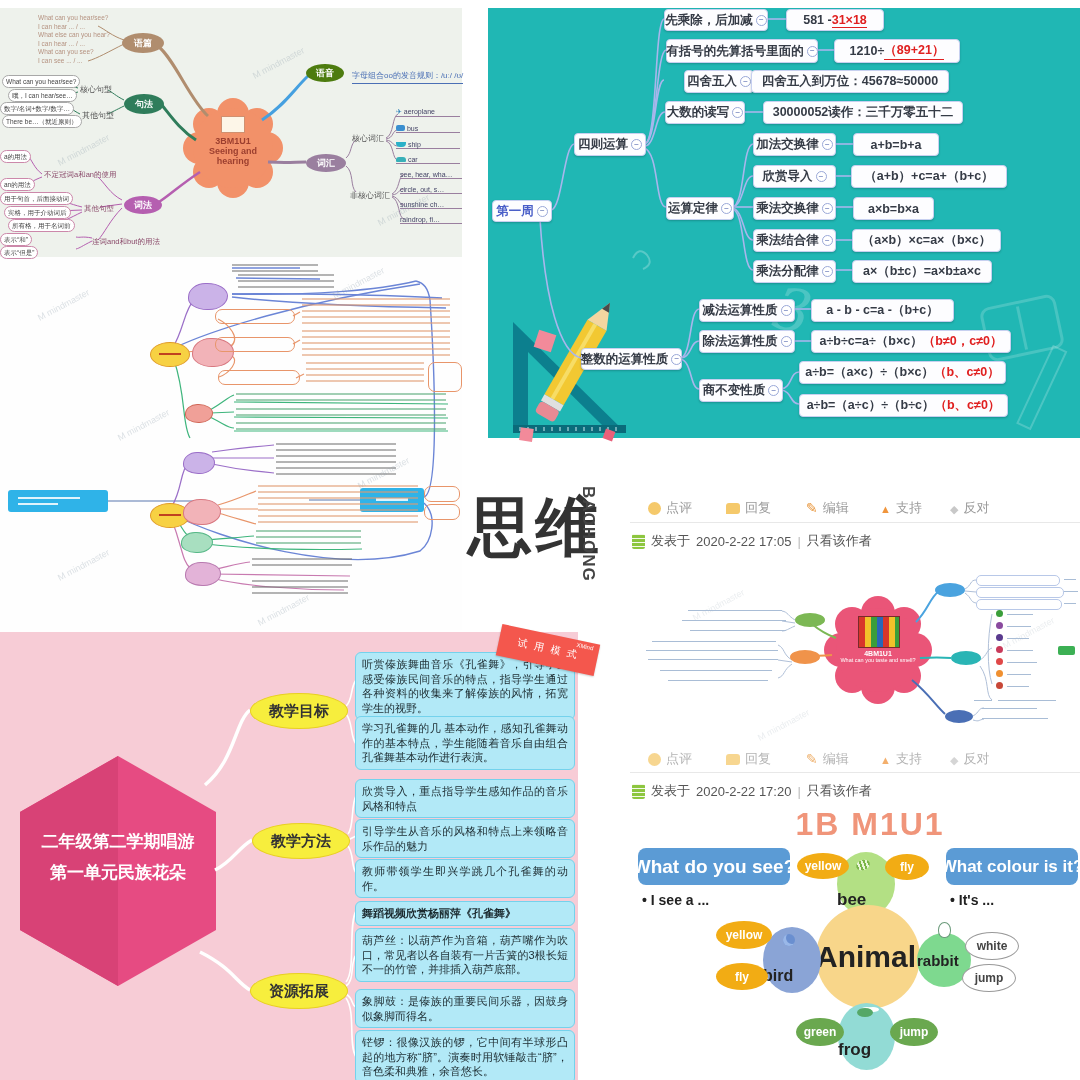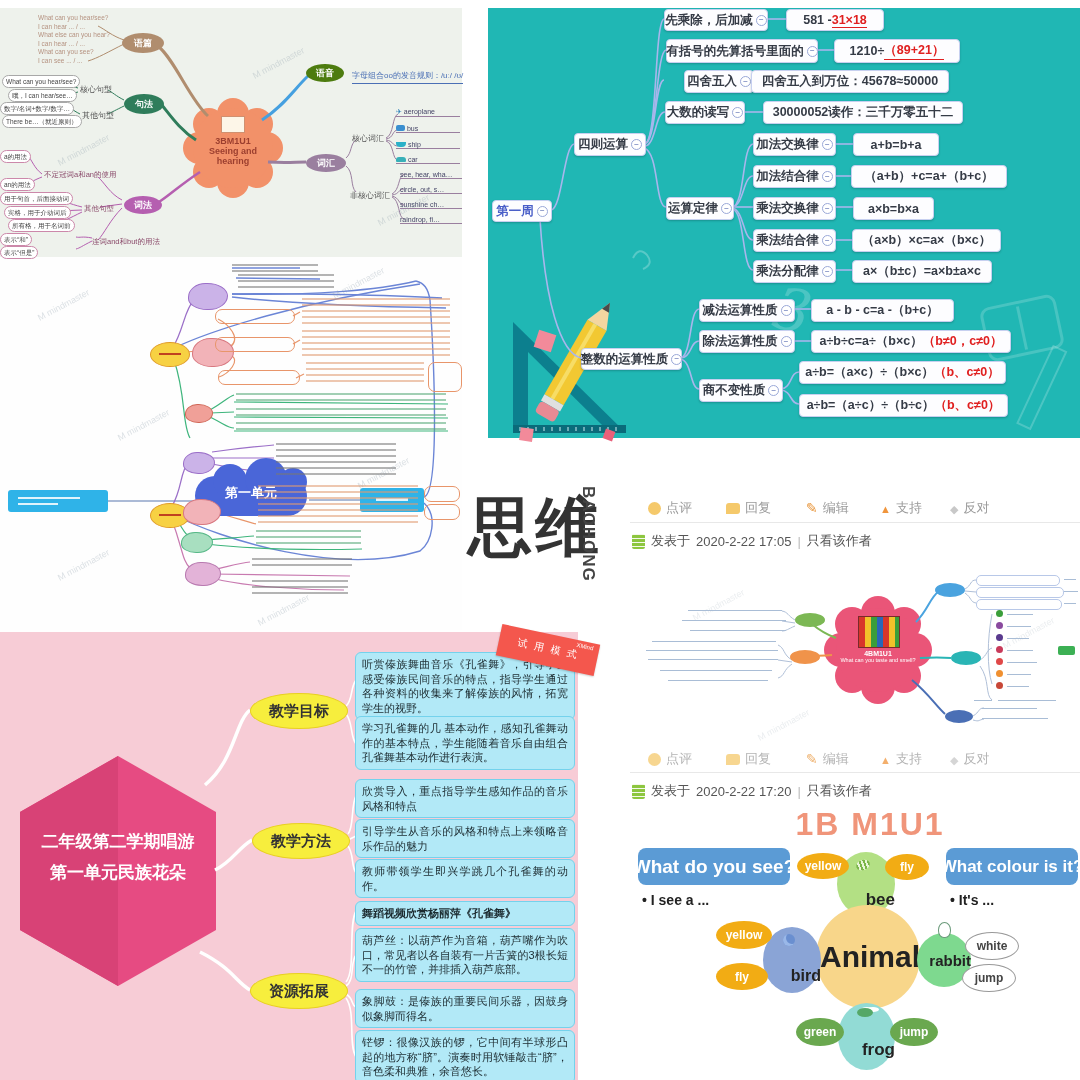--- a/index.html
+++ b/index.html
@@ -42,21 +42,21 @@
   .ic-edit::before{content:"✎";color:#e8963c;font-size:14px}
   .ic-up::before{content:"▲";color:#f0953c;font-size:11px}
   .ic-down::before{content:"◆";color:#c8c8c8;font-size:11px}
   .posthead{position:absolute;z-index:3;font-size:13px;color:#555;display:flex;align-items:center;gap:6px}
   .doc{width:13px;height:15px;background:#8dc63f;border-radius:2px;
     background-image:repeating-linear-gradient(to bottom,rgba(255,255,255,.9) 0 1px,transparent 1px 4px);flex:none}
   .sep{color:#bbb}
   
   .qbox{position:absolute;z-index:3;background:#5b9bd5;border-radius:8px;color:#fff;font-weight:bold;
     font-size:19px;display:flex;align-items:center;justify-content:center;white-space:nowrap}
-  .acirc{position:absolute;z-index:3;border-radius:50%;display:flex;align-items:flex-end;justify-content:flex-end;
+  .acirc{position:absolute;z-index:3;border-radius:50%;display:flex;align-items:flex-end;justify-content:flex-start;
     font-weight:bold;color:#222}
   .apill{position:absolute;z-index:4;border-radius:50%;display:flex;align-items:center;justify-content:center;
     font-size:12px;font-weight:bold}
   .ap-y{background:#f2ac14;color:#fff}
   .ap-g{background:#6aa84f;color:#fff}
   .ap-w{background:#fff;border:1px solid #999;color:#444}
   .ribbon{position:absolute;z-index:4;background:#f4574d;transform:rotate(12deg);color:#fff;text-align:center;
     box-shadow:0 1px 2px rgba(0,0,0,.2)}
   .minw{position:absolute;z-index:3;background:#fff;border:1px solid #b8c8e8;border-radius:5px}
 </style>
@@ -338,27 +338,20 @@
     <span style="display:inline-block;width:10px;height:5px;background:#38b0b8;border-radius:3px 3px 1px 1px"></span> <span>car</span></div>
   <div class="ct" style="left:400px;top:171px;font-size:7px;color:#446;border-bottom:1px solid #9a7f9f;width:62px">see, hear, wha…</div>
   <div class="ct" style="left:400px;top:186px;font-size:7px;color:#446;border-bottom:1px solid #9a7f9f;width:62px">circle, out, s…</div>
   <div class="ct" style="left:400px;top:201px;font-size:7px;color:#446;border-bottom:1px solid #9a7f9f;width:62px">sunshine ch…</div>
   <div class="ct" style="left:400px;top:216px;font-size:7px;color:#446;border-bottom:1px solid #9a7f9f;width:62px">raindrop, fi…</div>
 
   <div class="bluebox" style="left:8px;top:490px;width:100px;height:22px">
     <div style="position:absolute;left:10px;top:7px;width:62px;height:2px;background:rgba(255,255,255,.85)"></div>
     <div style="position:absolute;left:10px;top:13px;width:40px;height:2px;background:rgba(255,255,255,.85)"></div>
   </div>
-  <div class="ct" style="left:195px;top:462px;width:112px;height:56px">
-    <div class="abs" style="left:0;top:14px;width:112px;height:40px;background:#4a66d8;border-radius:22px"></div>
-    <div class="abs" style="left:18px;top:2px;width:34px;height:34px;background:#4a66d8;border-radius:50%"></div>
-    <div class="abs" style="left:50px;top:-4px;width:42px;height:42px;background:#4a66d8;border-radius:50%"></div>
-    <div class="abs" style="left:84px;top:6px;width:28px;height:28px;background:#4a66d8;border-radius:50%"></div>
-    <div class="abs" style="left:0;top:22px;width:112px;text-align:center;color:#fff;font-weight:bold;font-size:13px">第一单元</div>
-  </div>
   <div class="bluebox" style="left:360px;top:488px;width:64px;height:24px">
     <div style="position:absolute;left:16px;top:10px;width:32px;height:3px;background:rgba(255,255,255,.85)"></div>
   </div>
 
   <div class="ct" style="left:150px;top:342px;width:38px;height:23px;background:#f7d143;border:1px solid #e09a28;border-radius:50%">
       <div style="margin:10px auto 0;width:22px;height:2px;background:#c04020"></div>
     </div>
   <div class="ct" style="left:150px;top:503px;width:38px;height:23px;background:#f7d143;border:1px solid #e09a28;border-radius:50%">
       <div style="margin:10px auto 0;width:22px;height:2px;background:#c04020"></div>
     </div>
@@ -446,21 +439,21 @@
       <span class="mm"></span>
     </div>
   <div class="nbox" style="left:753px;top:133px;width:81px;height:21px">
       <span>加法交换律</span>
       <span class="mm"></span>
     </div>
   <div class="nbox" style="left:853px;top:133px;width:84px;height:21px">
       <span>a+b=b+a</span>
     </div>
   <div class="nbox" style="left:753px;top:165px;width:81px;height:21px">
-      <span>加法结合律</span>
+      <span>欣赏导入</span>
       <span class="mm"></span>
     </div>
   <div class="nbox" style="left:851px;top:165px;width:154px;height:21px">
       <span>（a+b）+c=a+（b+c）</span>
     </div>
   <div class="nbox" style="left:753px;top:197px;width:81px;height:21px">
       <span>乘法交换律</span>
       <span class="mm"></span>
     </div>
   <div class="nbox" style="left:853px;top:197px;width:79px;height:21px">

